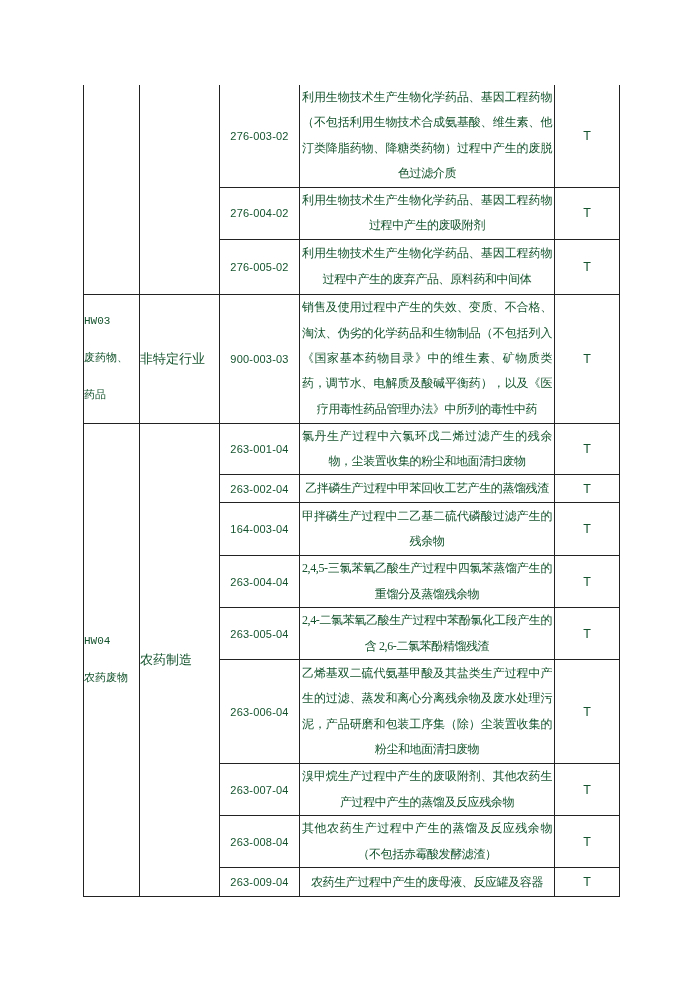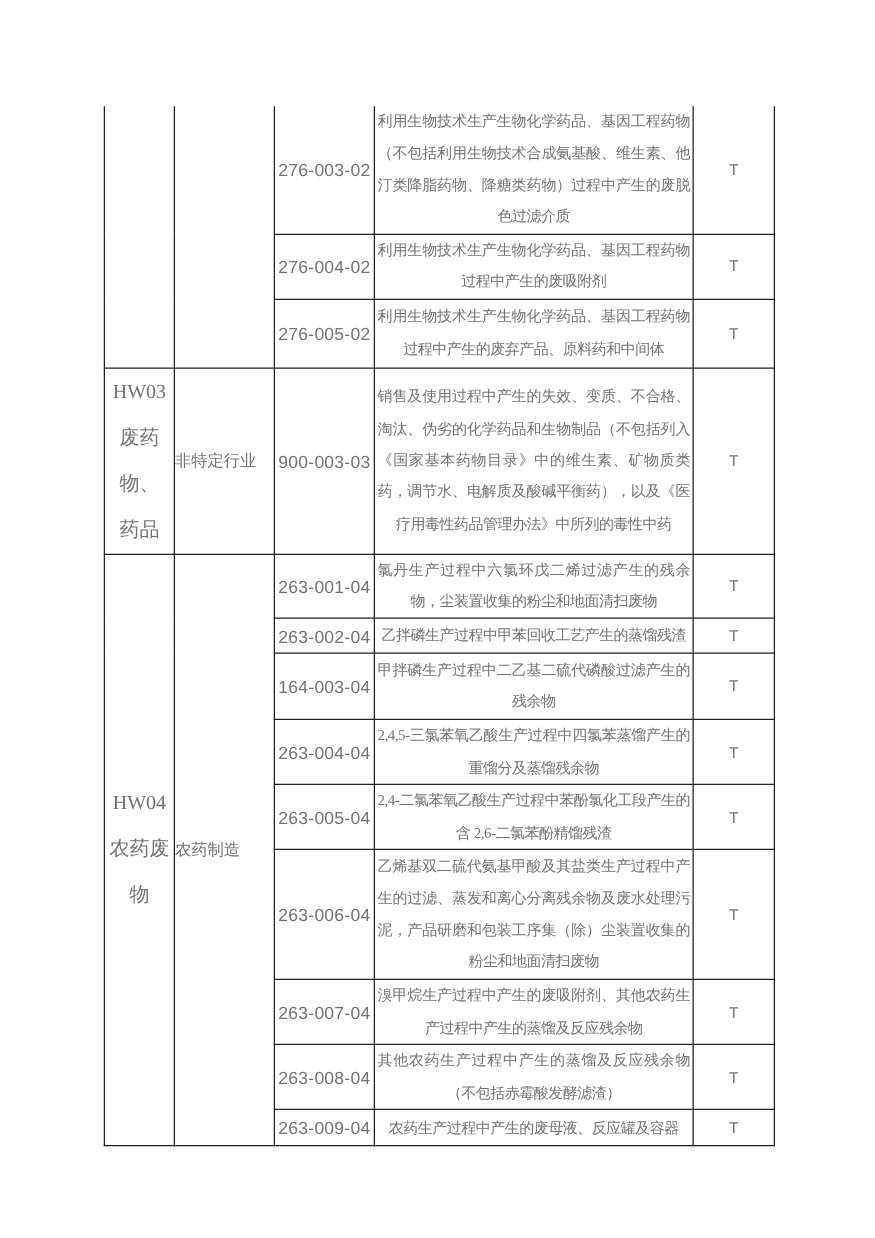--- a/index.html
+++ b/index.html
@@ -9,36 +9,35 @@
     color:#1f1f1f;
   }
   .page{position:relative;width:700px;height:990px;background:#ffffff;overflow:hidden;}
   table.waste{
     position:absolute;left:83px;top:85px;width:536px;
     border-collapse:collapse;table-layout:fixed;
   }
   td{
     border:1px solid #222222;
     padding:0;vertical-align:middle;
-    color:#737373;overflow:hidden;margin-top:26px;
+    color:#14532d;overflow:hidden;margin-top:26px;
   }
   tr.first > td{border-top:none;}
   td.hwcell{
-    text-align:center;
-    font-family:Liberation Serif, serif;
-    font-size:16px;line-height:37px;white-space:pre-line;
+    font-family:Liberation Mono, monospace;
+    font-size:11px;line-height:37px;white-space:pre-line;
   }
   td.indcell{
     font-family:"Liberation Serif","DejaVu Serif",serif;
     font-size:13px;
   }
   td.codecell{
     text-align:center;
     font-family:"Liberation Sans","DejaVu Sans",sans-serif;
-    font-size:14px;letter-spacing:0.2px;
+    font-size:11px;letter-spacing:0.2px;
   }
   td.desccell{
     font-family:"Liberation Serif","DejaVu Serif",serif;
     font-size:12px;letter-spacing:-0.4px;line-height:25.4px;
     text-align:justify;text-align-last:center;-moz-text-align-last:center;
     text-justify:inter-character;
     padding:0 2px;
   }
   td.hazcell{
     text-align:center;

